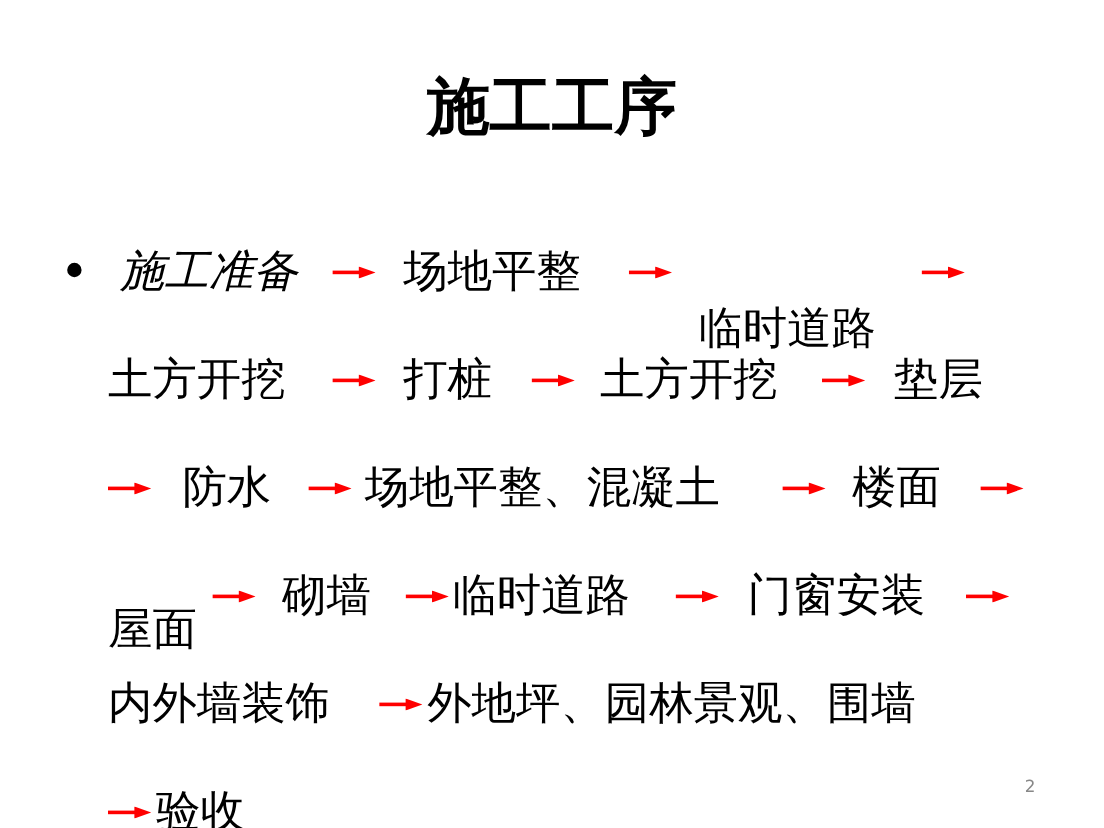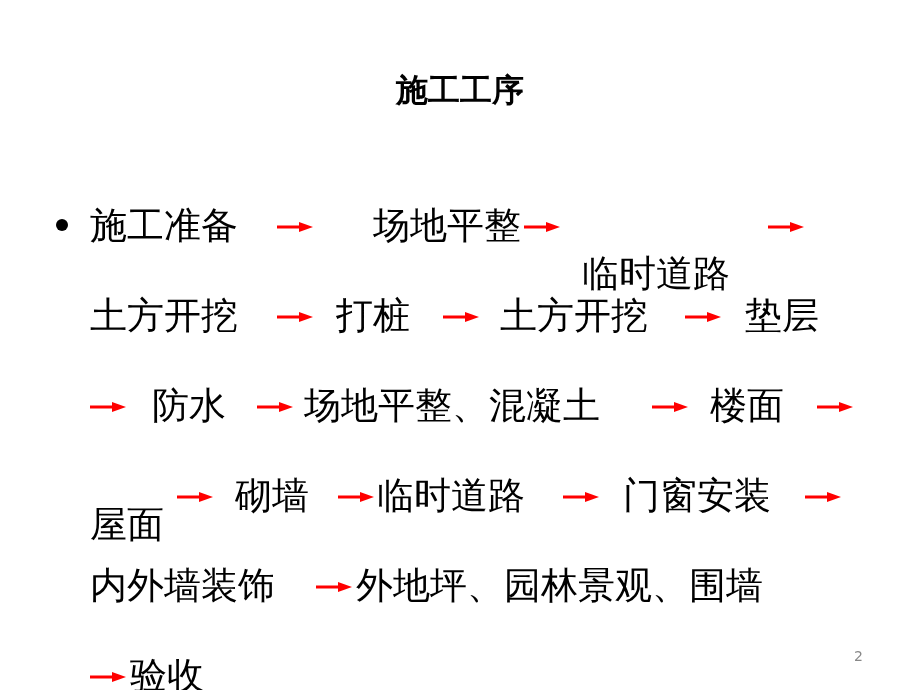--- a/index.html
+++ b/index.html
@@ -1,42 +1,42 @@
 <!DOCTYPE html>
 <html><head>
 <meta charset="utf-8">
 <style>
   html, body { margin: 0; padding: 0; }
   body { width: 920px; height: 690px; background: #ffffff; position: relative; overflow: hidden;
          font-family: "DejaVu Sans", "Liberation Sans", sans-serif; color: #000; }
   .title { position: absolute; left: 0; width: 920px; top: 52px; text-align: center;
-           font-size: 32px; line-height: 76px; font-weight: bold; font-family: "DejaVu Serif", serif; }
+           font-size: 52px; line-height: 76px; font-weight: bold; font-family: "DejaVu Serif", serif; }
   .line { position: absolute; left: 90px; height: 60px; font-size: 37px; line-height: 60px;
           white-space: nowrap; }
   .seg { position: absolute; top: 0; font-family: "DejaVu Serif", serif; }
   .arrow { position: absolute; top: 26px; width: 36px; height: 8px; }
   .arrow svg { display: block; }
   .bullet { position: absolute; left: 56px; top: 219px; width: 12px; height: 12px; border-radius: 50%; background: #000; }
   .pagenum { position: absolute; left: 854px; top: 648px; font-size: 14px; color: #888; }
 </style>
 </head>
 <body>
 
 <div class="title">施工工序</div>
 <div class="bullet"></div>
 <div id="content">
     <div class="line" style="top: 196px;">
-      <span class="seg" style="left: 0px;">施工准备</span>
+      <span class="seg" style="left: 10px; font-style: italic;">施工准备</span>
       <span class="arrow" style="left: 187px;">
         <svg width="36" height="10" viewBox="0 0 36 10">
           <rect x="0" y="3.5" width="24" height="3" fill="#ff0000"></rect>
           <polygon points="22,0 36,5 22,10" fill="#ff0000"></polygon>
         </svg>
       </span>
-      <span class="seg" style="left: 246px; margin-left: 37px;">场地平整</span>
+      <span class="seg" style="left: 246px;">场地平整</span>
       <span class="arrow" style="left: 434px;">
         <svg width="36" height="10" viewBox="0 0 36 10">
           <rect x="0" y="3.5" width="24" height="3" fill="#ff0000"></rect>
           <polygon points="22,0 36,5 22,10" fill="#ff0000"></polygon>
         </svg>
       </span>
       <span class="seg" style="left: 492px; margin-top: 48px;">临时道路</span>
       <span class="arrow" style="left: 678px;">
         <svg width="36" height="10" viewBox="0 0 36 10">
           <rect x="0" y="3.5" width="24" height="3" fill="#ff0000"></rect>

